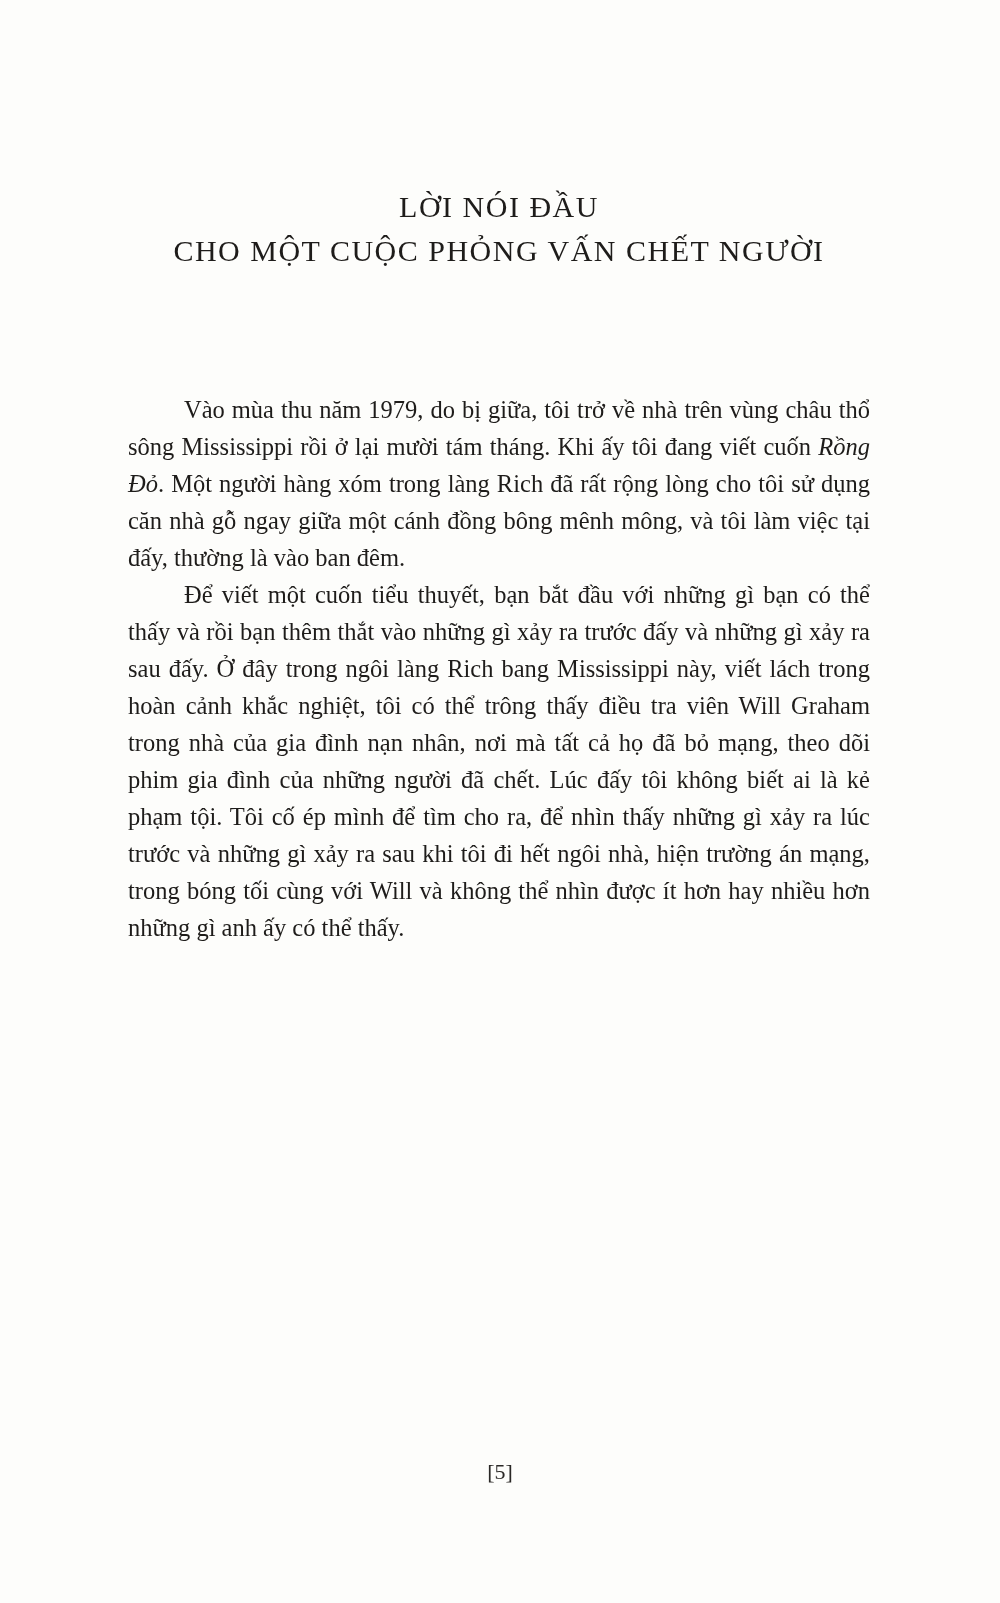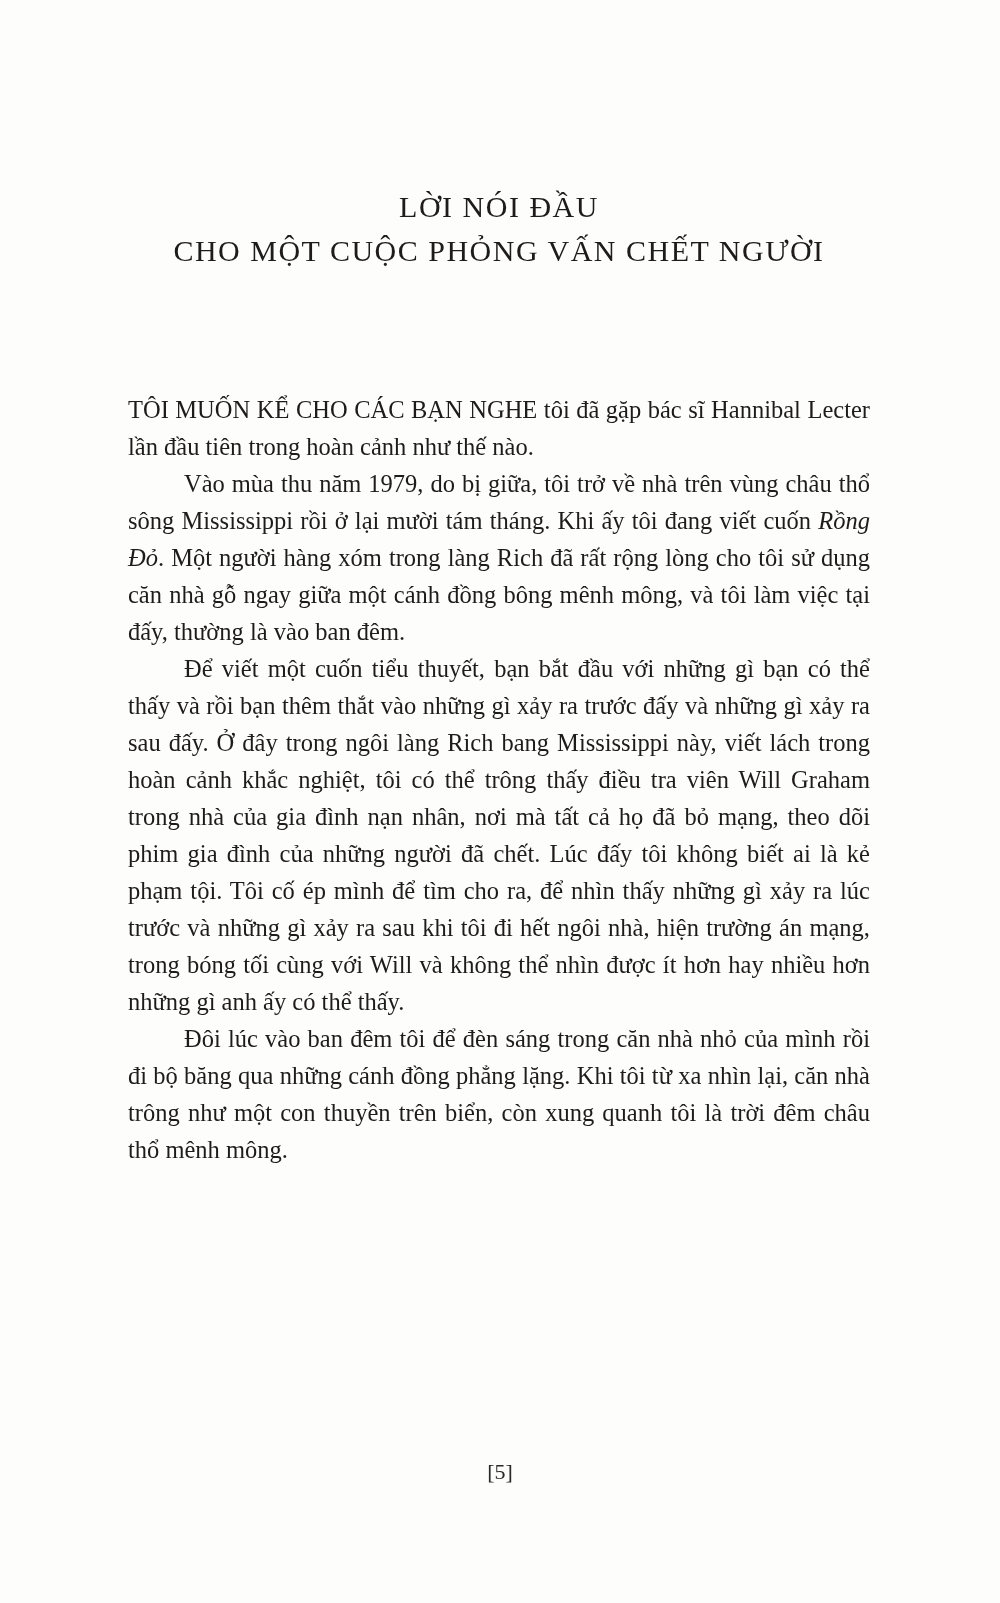--- a/index.html
+++ b/index.html
@@ -52,21 +52,19 @@
 <body>
 
 <div class="page">
 
   <div class="title-block">
     <h1 class="title-line">LỜI NÓI ĐẦU</h1>
     <h1 class="title-line">CHO MỘT CUỘC PHỎNG VẤN CHẾT NGƯỜI</h1>
   </div>
 
   <div class="body-block">
-    <p class="first">TÔI MUỐN KỂ CHO CÁC BẠN NGHE tôi đã gặp bác sĩ Hannibal Lecter lần đầu tiên trong hoàn cảnh như thế nào.</p>
     <p><span>Vào mùa thu năm 1979, do bị giữa, tôi trở về nhà trên vùng châu thổ sông Mississippi rồi ở lại mười tám tháng. Khi ấy tôi đang viết cuốn </span><span class="italic">Rồng Đỏ</span><span>. Một người hàng xóm trong làng Rich đã rất rộng lòng cho tôi sử dụng căn nhà gỗ ngay giữa một cánh đồng bông mênh mông, và tôi làm việc tại đấy, thường là vào ban đêm.</span></p>
     <p>Để viết một cuốn tiểu thuyết, bạn bắt đầu với những gì bạn có thể thấy và rồi bạn thêm thắt vào những gì xảy ra trước đấy và những gì xảy ra sau đấy. Ở đây trong ngôi làng Rich bang Mississippi này, viết lách trong hoàn cảnh khắc nghiệt, tôi có thể trông thấy điều tra viên Will Graham trong nhà của gia đình nạn nhân, nơi mà tất cả họ đã bỏ mạng, theo dõi phim gia đình của những người đã chết. Lúc đấy tôi không biết ai là kẻ phạm tội. Tôi cố ép mình để tìm cho ra, để nhìn thấy những gì xảy ra lúc trước và những gì xảy ra sau khi tôi đi hết ngôi nhà, hiện trường án mạng, trong bóng tối cùng với Will và không thể nhìn được ít hơn hay nhiều hơn những gì anh ấy có thể thấy.</p>
-    <p>Đôi lúc vào ban đêm tôi để đèn sáng trong căn nhà nhỏ của mình rồi đi bộ băng qua những cánh đồng phẳng lặng. Khi tôi từ xa nhìn lại, căn nhà trông như một con thuyền trên biển, còn xung quanh tôi là trời đêm châu thổ mênh mông.</p>
   </div>
 
   <div class="page-number">[5]</div>
 
 </div>
 
 </body></html>

